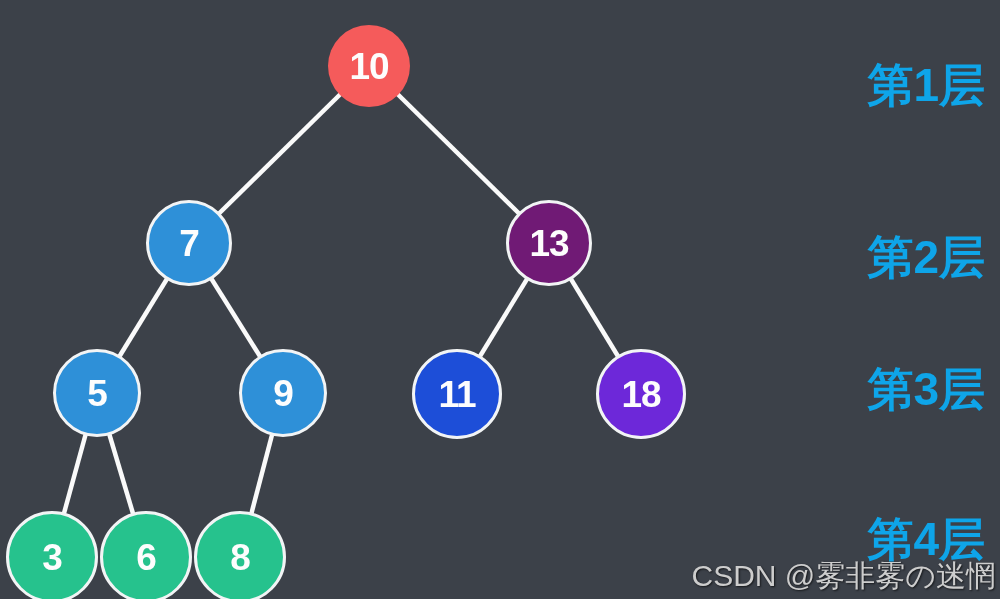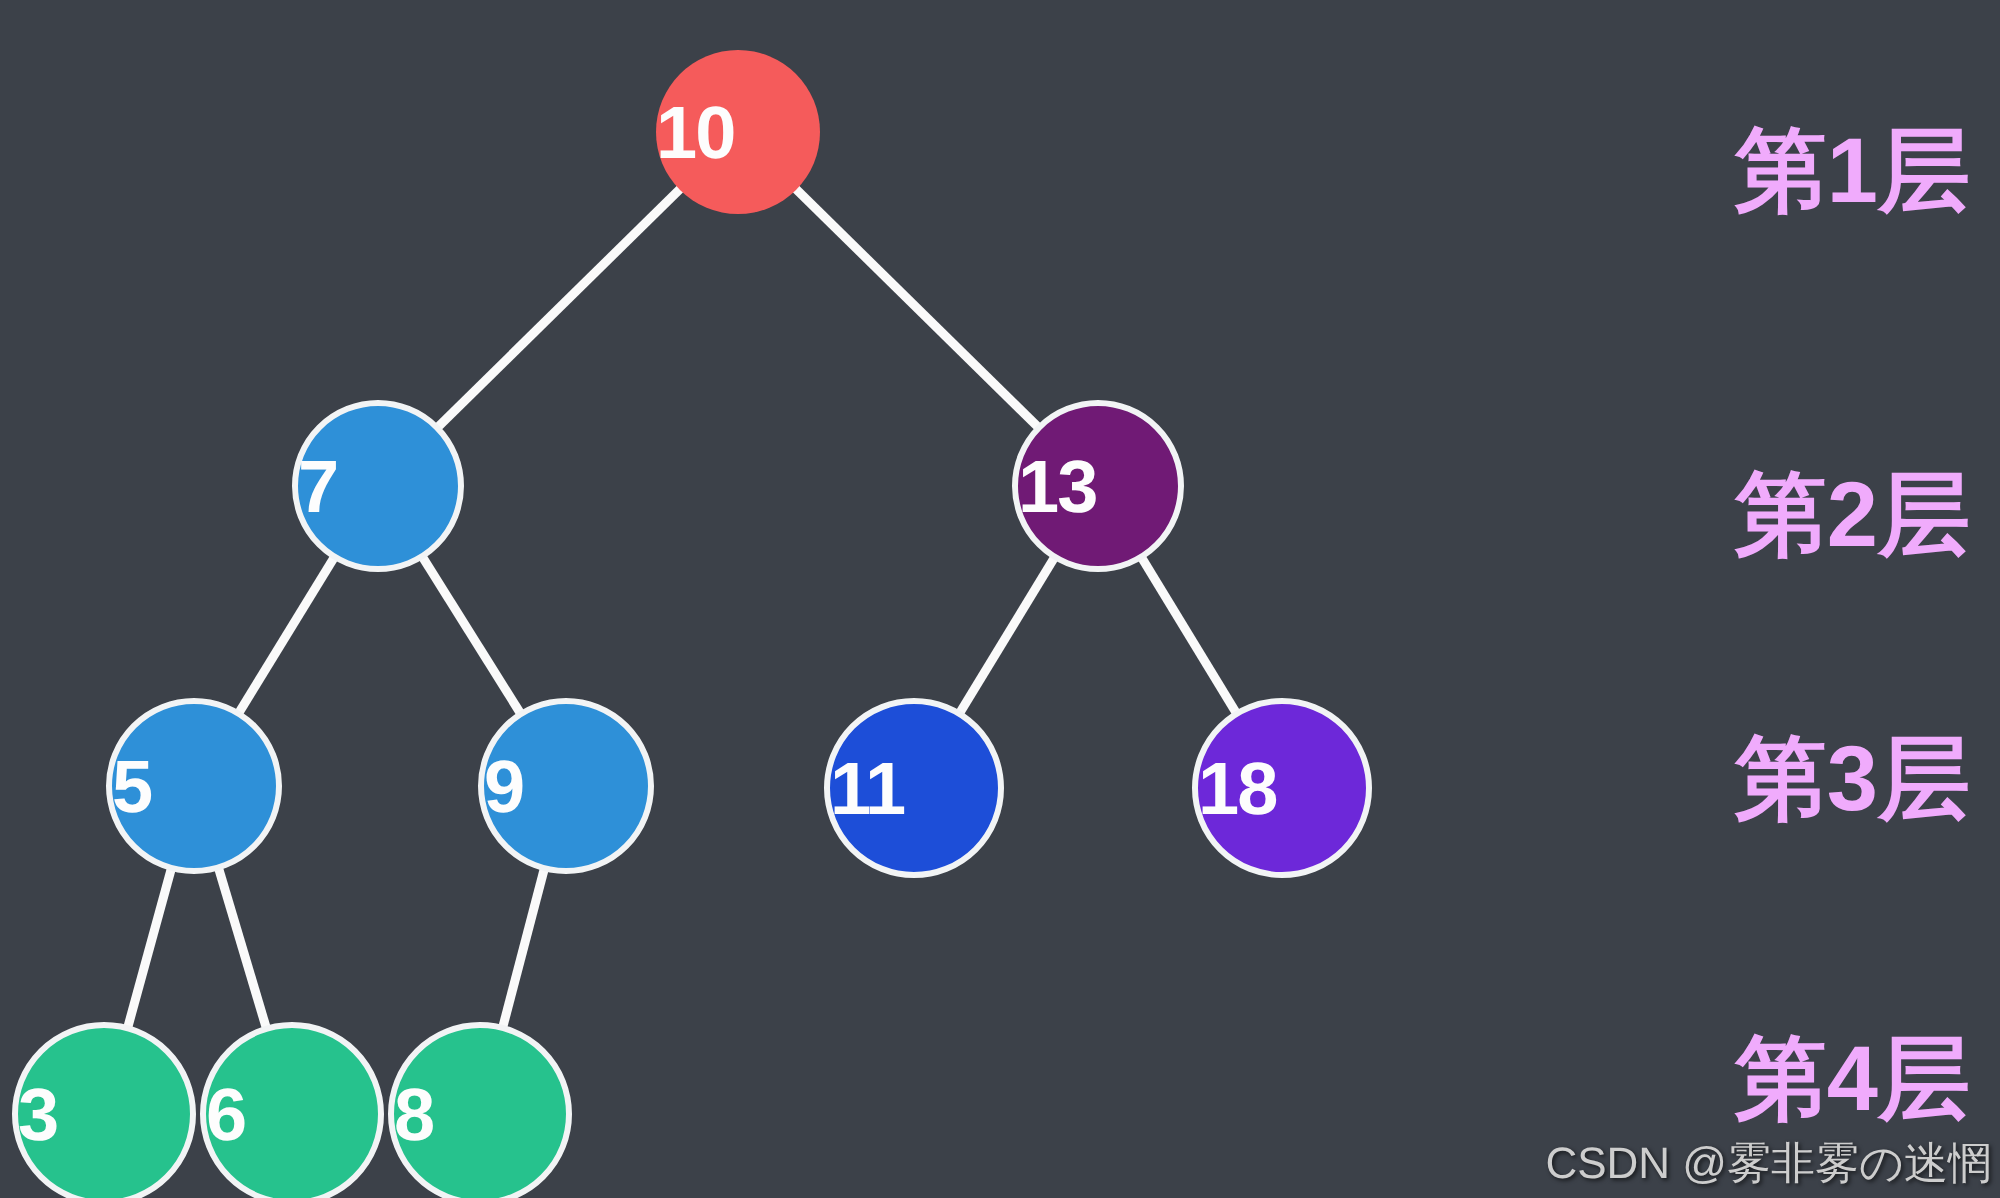--- a/index.html
+++ b/index.html
@@ -20,45 +20,46 @@
     left: 0;
     top: 0;
     width: 1000px;
     height: 599px;
   }
   .tree-node {
     position: absolute;
     border-radius: 50%;
     display: flex;
     align-items: center;
+    justify-content: center;
     color: #fdfdfd;
     font-weight: bold;
     font-size: 37px;
     box-sizing: border-box;
     transform: translate(-50%, -50%);
     line-height: 1;
     letter-spacing: -1px;
   }
   .tree-node.bordered {
     border: 3px solid #f2f4f5;
   }
   .level-label {
     position: absolute;
     right: 15px;
     transform: translateY(-50%);
     font-size: 46px;
     font-weight: bold;
-    color: #f0abfc;
+    color: #0ea5e9;
     white-space: nowrap;
   }
   .watermark {
     position: absolute;
     right: 4px;
     bottom: 2px;
-    font-size: 22px;
+    font-size: 30px;
     color: #cdcdcd;
     text-shadow: 1px 1px 2px rgba(0,0,0,0.65);
     white-space: nowrap;
   }
 </style>
 </head>
 <body>
 
 <div class="stage">
   <svg id="edge-layer" width="1000" height="599" viewBox="0 0 1000 599">

